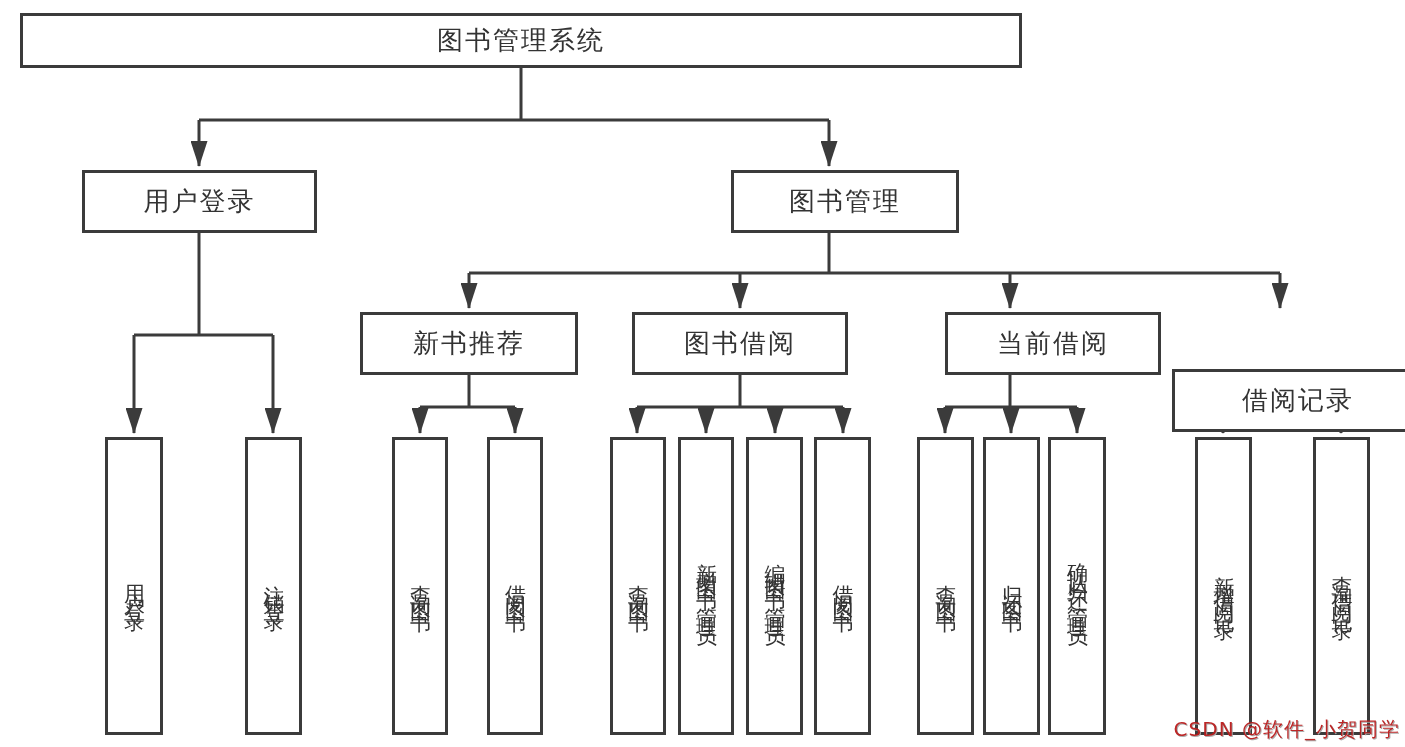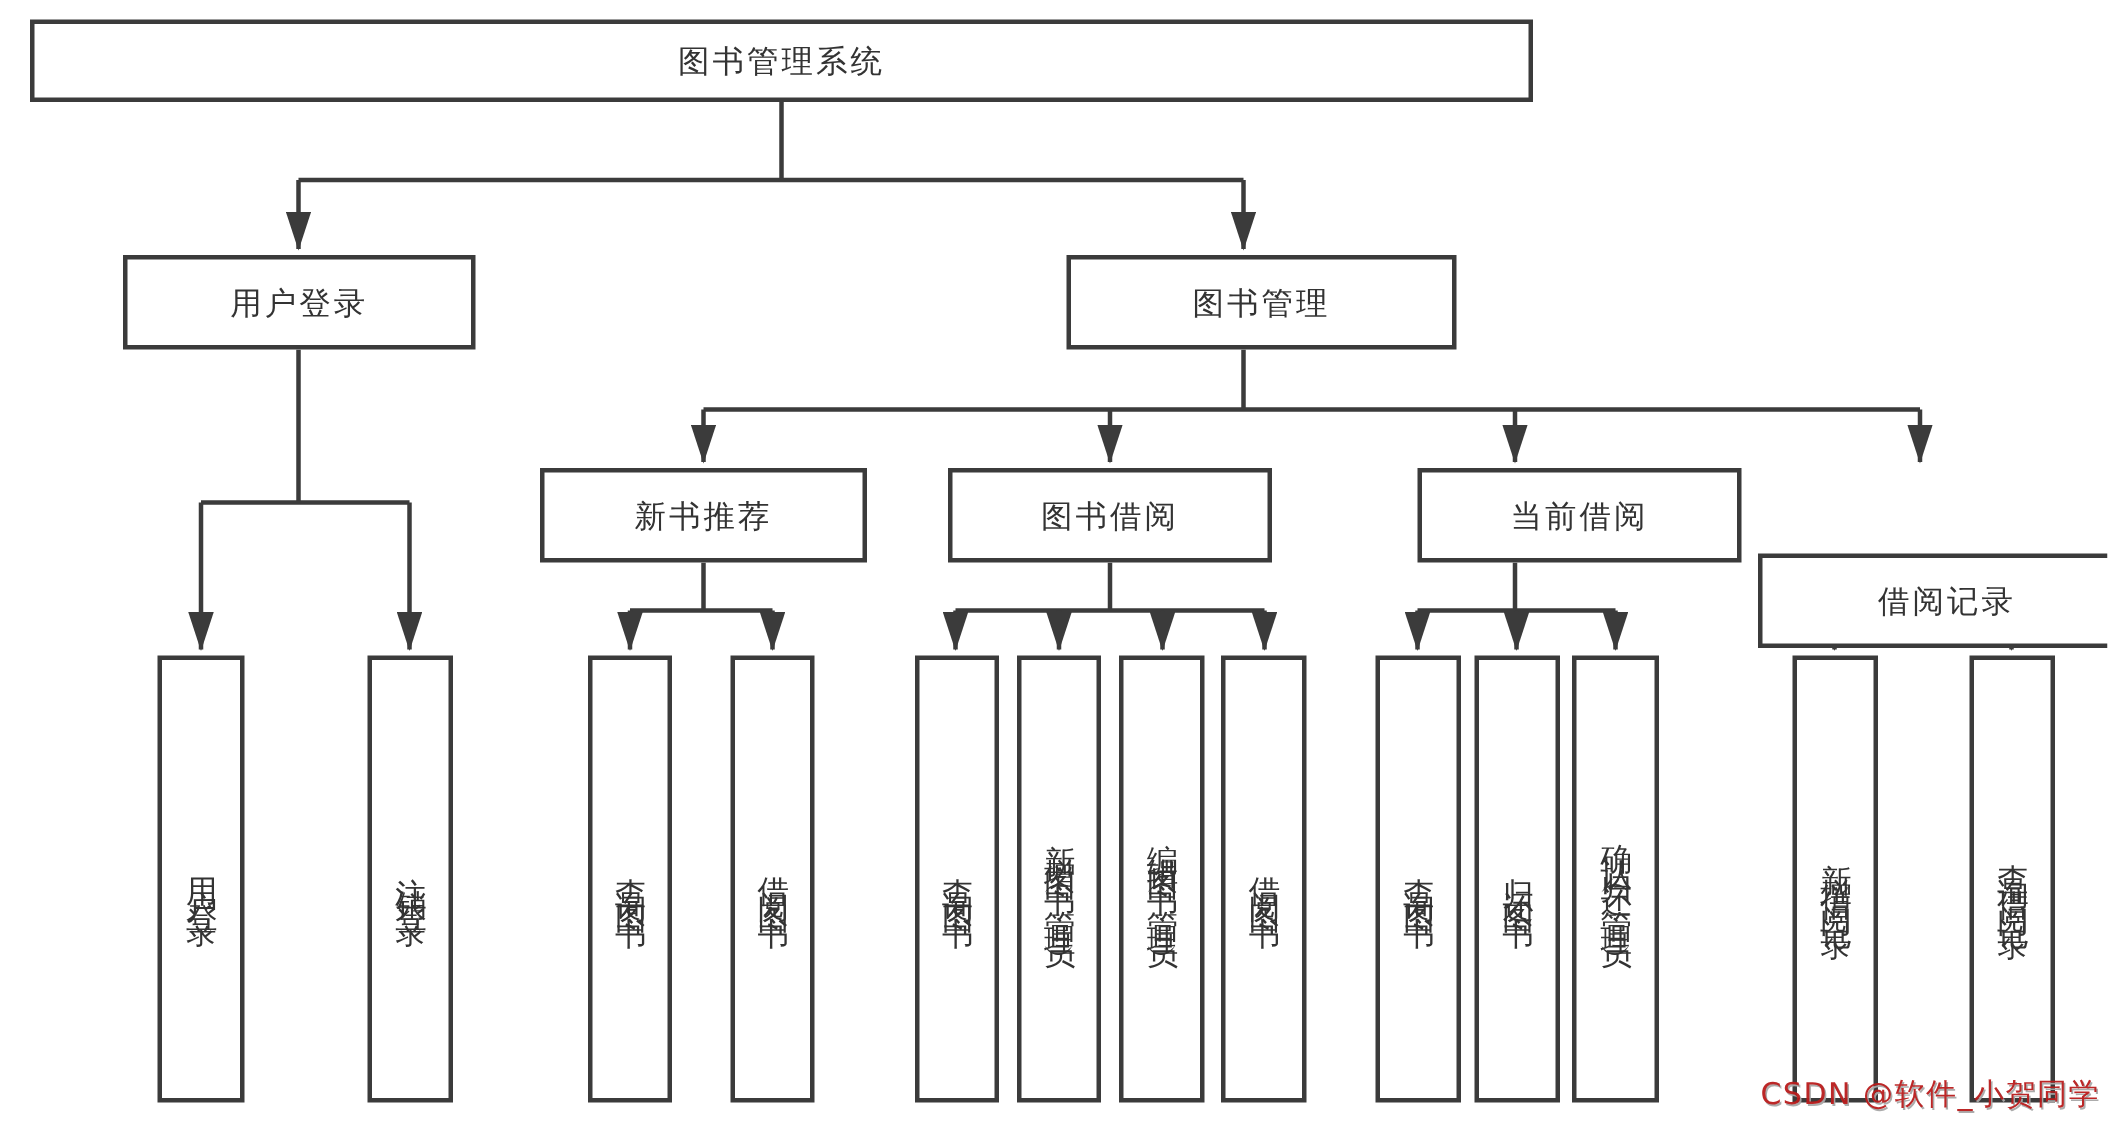--- a/index.html
+++ b/index.html
@@ -28,21 +28,21 @@
   }
   .box {
     position: absolute;
     box-sizing: border-box;
     background: #ffffff;
     border: 3px solid #3b3b3b;
     color: #333333;
     display: flex;
     align-items: center;
     justify-content: center;
-    font-size: 21px;
+    font-size: 26px;
     letter-spacing: 2px;
     z-index: 1;
     text-align: center;
   }
   .box.v {
     writing-mode: vertical-rl;
     text-orientation: mixed;
     letter-spacing: 9px;
     line-height: 1;
     padding: 8px 0;
@@ -105,21 +105,21 @@
     <line class="ln" x1="1077" y1="407" x2="1077" y2="433" marker-end="url(#arrowhead)"></line>
 
     <line class="ln" x1="1223" y1="407" x2="1223" y2="433" marker-end="url(#arrowhead)"></line>
     <line class="ln" x1="1341" y1="407" x2="1341" y2="433" marker-end="url(#arrowhead)"></line>
   </svg>
 
   <div class="box" style="left:20px; top:13px; width:1002px; height:55px;">图书管理系统</div>
 
   <div class="box" style="left:82px; top:170px; width:235px; height:63px;">用户登录</div>
 
-  <div class="box" style="left:711px; top:170px; width:260px; height:63px;">图书管理</div>
+  <div class="box" style="left:731px; top:170px; width:228px; height:63px;">图书管理</div>
 
   <div class="box" style="left:360px; top:312px; width:218px; height:63px;">新书推荐</div>
 
   <div class="box" style="left:632px; top:312px; width:216px; height:63px;">图书借阅</div>
 
   <div class="box" style="left:902px; top:312px; width:216px; height:63px;margin-left:43px;">当前借阅</div>
 
   <div class="box" style="left:1172px; top:324px; width:252px; height:63px;margin-top:45px;">借阅记录</div>
 
   <div class="box v" style="left:105px; top:437px; width:58px; height:298px;">用户登录</div>

